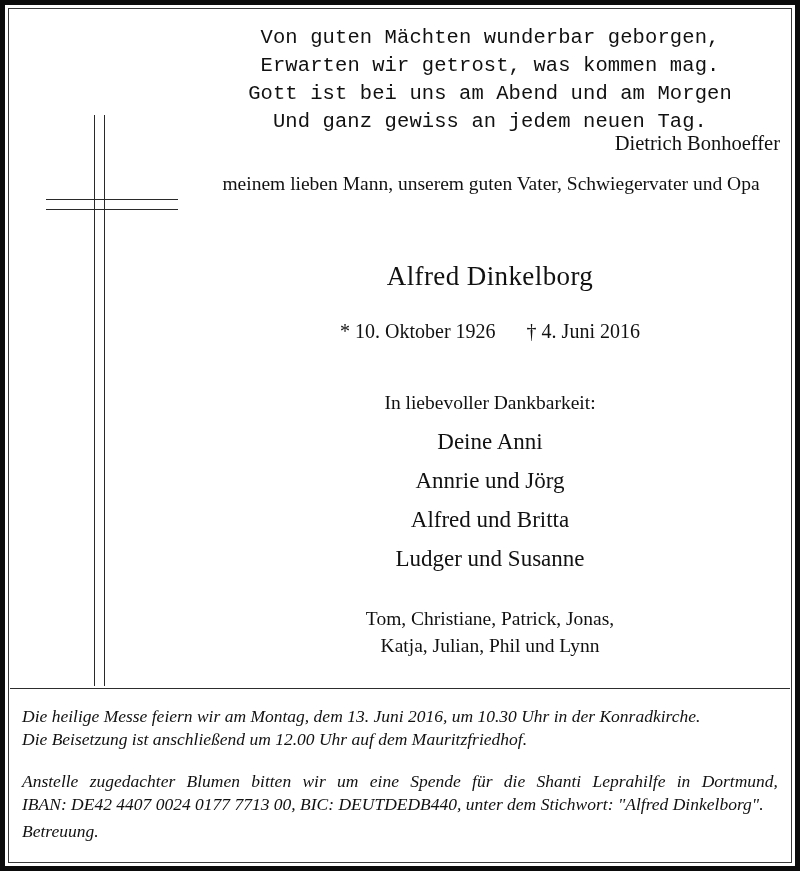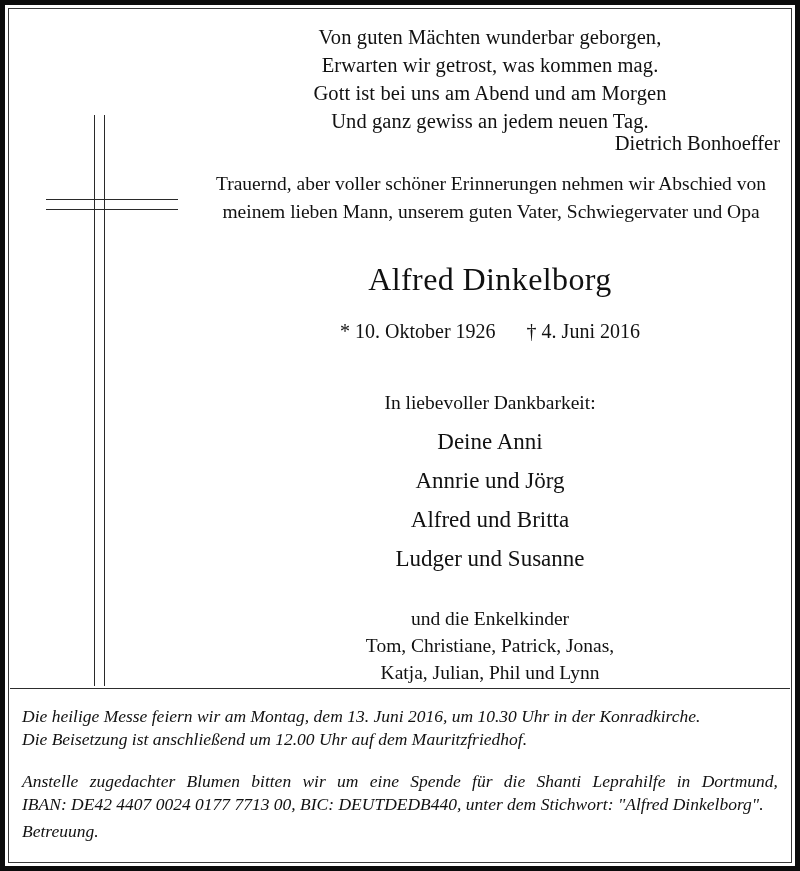--- a/index.html
+++ b/index.html
@@ -85,21 +85,21 @@
   .poem {
     position: absolute;
     left: 190px;
     top: 14px;
     width: 580px;
     text-align: center;
     font-size: 20.5px;
     line-height: 1.36;
     letter-spacing: 0.1px;
   }
-  .poem .line { white-space: nowrap; }
+  .poem .line { white-space: nowrap; font-family: Liberation Mono, monospace; }
 
   .attribution {
     position: absolute;
     left: 190px;
     top: 120px;
     width: 580px;
     text-align: right;
     font-size: 20.5px;
     line-height: 1.3;
   }
@@ -114,21 +114,21 @@
     line-height: 1.45;
   }
   .intro .line { white-space: nowrap; }
 
   .deceased-name {
     position: absolute;
     left: 190px;
     top: 252px;
     width: 580px;
     text-align: center;
-    font-size: 32px;
+    font-size: 27px;
     line-height: 1.1;
     font-weight: 400;
     letter-spacing: 0.4px;
   }
 
   .life-dates {
     position: absolute;
     left: 190px;
     top: 309px;
     width: 580px;
@@ -225,42 +225,40 @@
       <div class="poem">
         <div class="line">Von guten Mächten wunderbar geborgen,</div>
         <div class="line">Erwarten wir getrost, was kommen mag.</div>
         <div class="line">Gott ist bei uns am Abend und am Morgen</div>
         <div class="line">Und ganz gewiss an jedem neuen Tag.</div>
       </div>
 
       <div class="attribution">Dietrich Bonhoeffer</div>
 
       <div class="intro">
-        <div class="line">Trauernd, aber voller schöner Erinnerungen nehmen wir Abschied von</div>
         <div class="line">meinem lieben Mann, unserem guten Vater, Schwiegervater und Opa</div>
       </div>
 
       <div class="deceased-name">Alfred Dinkelborg</div>
 
       <div class="life-dates">
         <span class="born">* 10. Oktober 1926</span>
         <span class="died">† 4. Juni 2016</span>
       </div>
 
       <div class="thanks-heading">In liebevoller Dankbarkeit:</div>
 
       <div class="mourners">
         <div class="mourner">Deine Anni</div>
         <div class="mourner">Annrie und Jörg</div>
         <div class="mourner">Alfred und Britta</div>
         <div class="mourner">Ludger und Susanne</div>
       </div>
 
       <div class="grandchildren">
-        <div>und die Enkelkinder</div>
         <div>Tom, Christiane, Patrick, Jonas,</div>
         <div>Katja, Julian, Phil und Lynn</div>
       </div>
 
     </div>
 
     <div class="divider"></div>
 
     <div class="footer">
 

